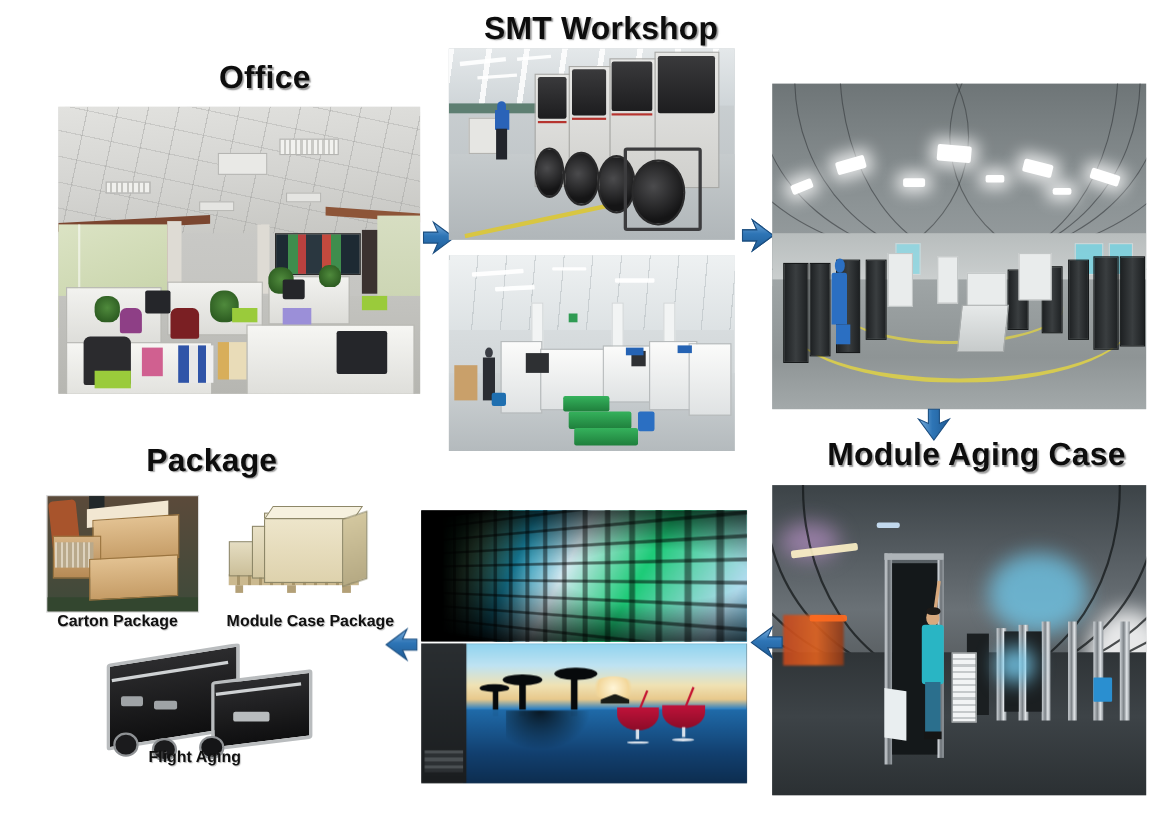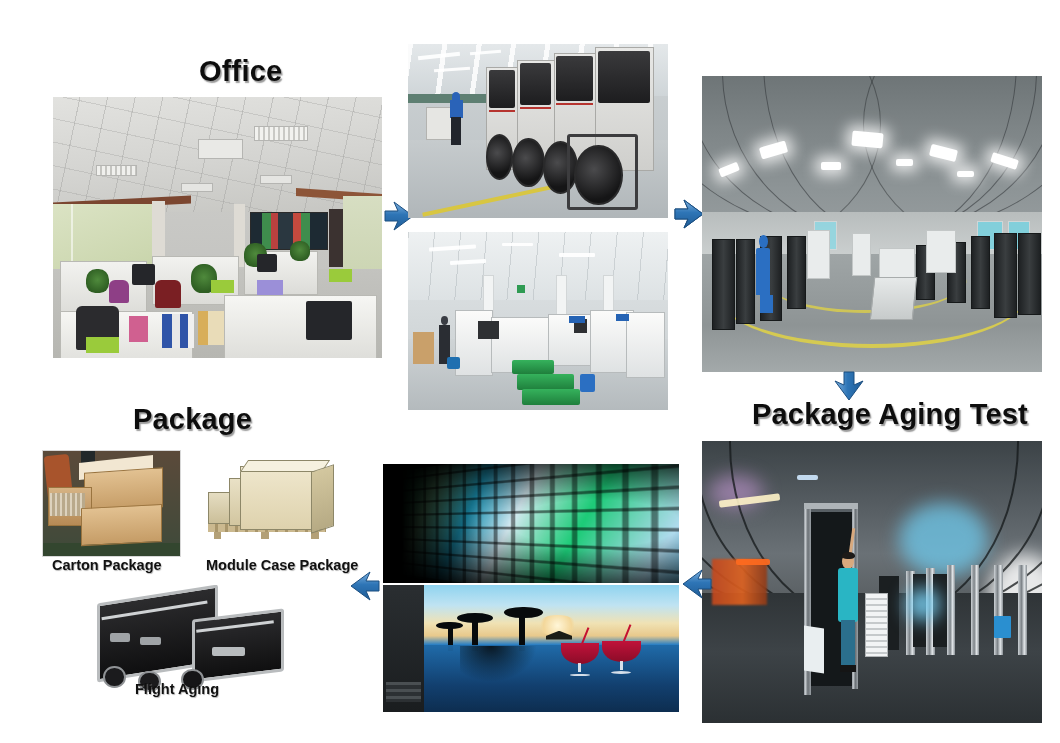--- a/index.html
+++ b/index.html
@@ -377,21 +377,22 @@
   
   .arrow{position:absolute;}
   .arrow svg{display:block;}
 </style>
 </head>
 <body>
 
 <div class="stage">
 
   <div class="title t-office">Office</div>
-  <div class="title t-aging">Package Aging Test</div>
+  <div class="title t-smt">SMT Workshop</div>
+  <div class="title t-aging">Module Aging Case</div>
   <div class="title t-package">Package</div>
 
   <div class="photo" id="office">
     <div class="ceil"></div>
     <div class="vent v1"></div>
       <div class="vent v2"></div>
       <div class="vent v3"></div>
     <div class="vent v4"></div>
       <div class="vent v5"></div>
     <div class="beam"></div>

